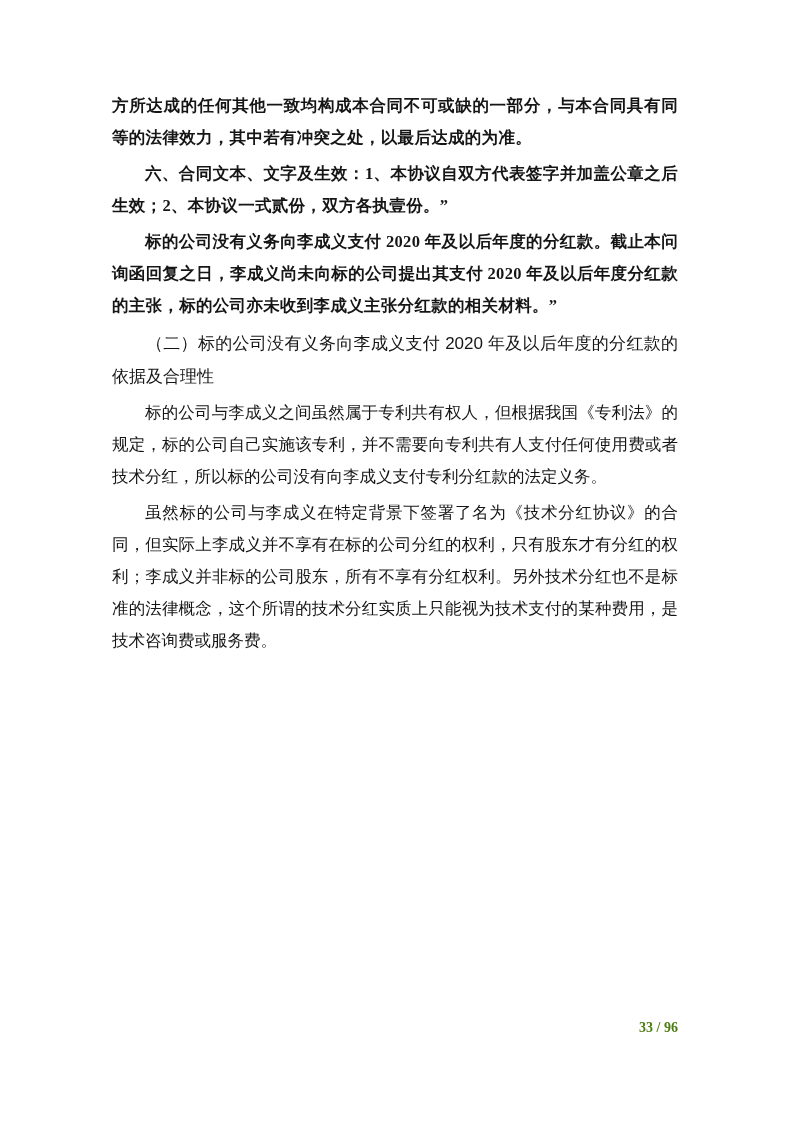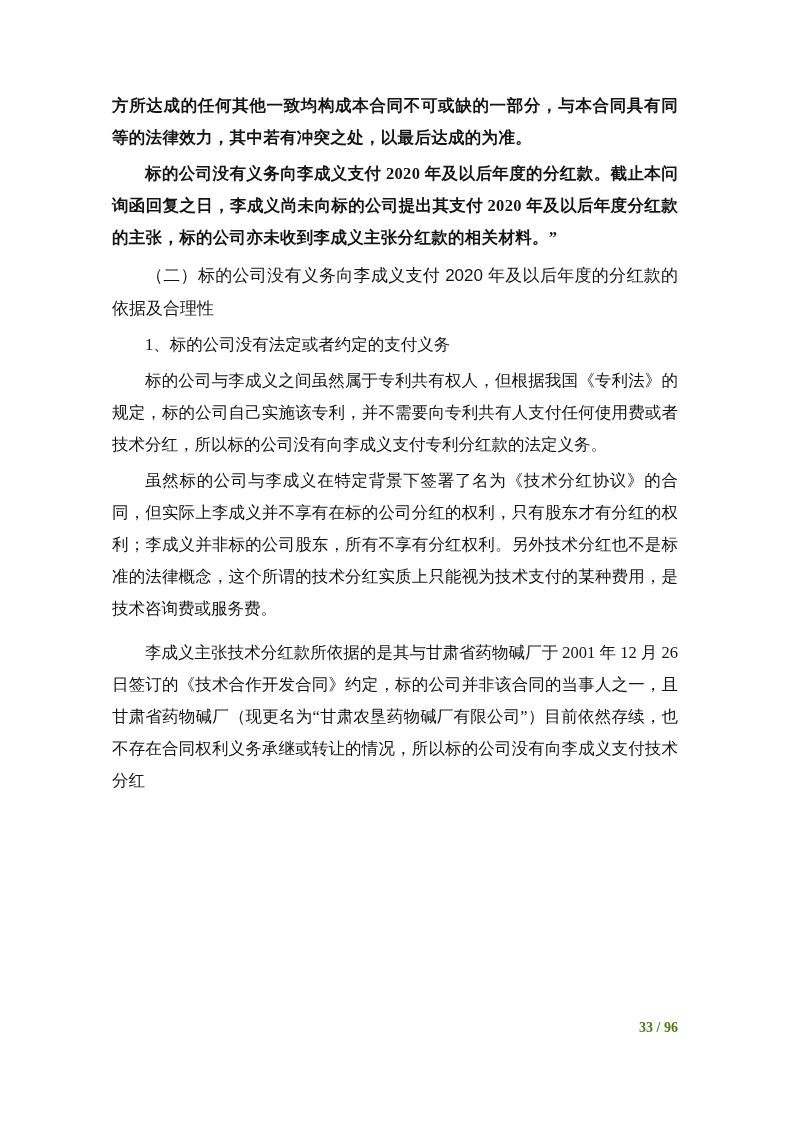--- a/index.html
+++ b/index.html
@@ -69,29 +69,28 @@
     color: #4d7c0f;
   }
 </style>
 </head>
 <body>
 
 <div class="page-content">
 
   <p class="quoted-para no-indent">方所达成的任何其他一致均构成本合同不可或缺的一部分，与本合同具有同等的法律效力，其中若有冲突之处，以最后达成的为准。</p>
 
+  <p class="quoted-para">六、合同文本、文字及生效：1、本协议自双方代表签字并加盖公章之后生效；2、本协议一式贰份，双方各执壹份。”</p>
 
 
   <p class="quoted-para">标的公司没有义务向李成义支付 2020 年及以后年度的分红款。截止本问询函回复之日，李成义尚未向标的公司提出其支付 2020 年及以后年度分红款的主张，标的公司亦未收到李成义主张分红款的相关材料。”</p>
 
   <h2 class="section-heading">（二）标的公司没有义务向李成义支付 2020 年及以后年度的分红款的依据及合理性</h2>
 
-  <p class="sub-heading">1、标的公司没有法定或者约定的支付义务</p>
 
   <p class="body-para">标的公司与李成义之间虽然属于专利共有权人，但根据我国《专利法》的规定，标的公司自己实施该专利，并不需要向专利共有人支付任何使用费或者技术分红，所以标的公司没有向李成义支付专利分红款的法定义务。</p>
 
   <p class="body-para">虽然标的公司与李成义在特定背景下签署了名为《技术分红协议》的合同，但实际上李成义并不享有在标的公司分红的权利，只有股东才有分红的权利；李成义并非标的公司股东，所有不享有分红权利。另外技术分红也不是标准的法律概念，这个所谓的技术分红实质上只能视为技术支付的某种费用，是技术咨询费或服务费。</p>
 
-  <p class="body-para spaced-top">李成义主张技术分红款所依据的是其与甘肃省药物碱厂于 2001 年 12 月 26 日签订的《技术合作开发合同》约定，标的公司并非该合同的当事人之一，且甘肃省药物碱厂（现更名为“甘肃农垦药物碱厂有限公司”）目前依然存续，也不存在合同权利义务承继或转让的情况，所以标的公司没有向李成义支付技术分红</p>
 
 </div>
 
 <div class="page-footer">33 / 96</div>
 
 </body></html>

